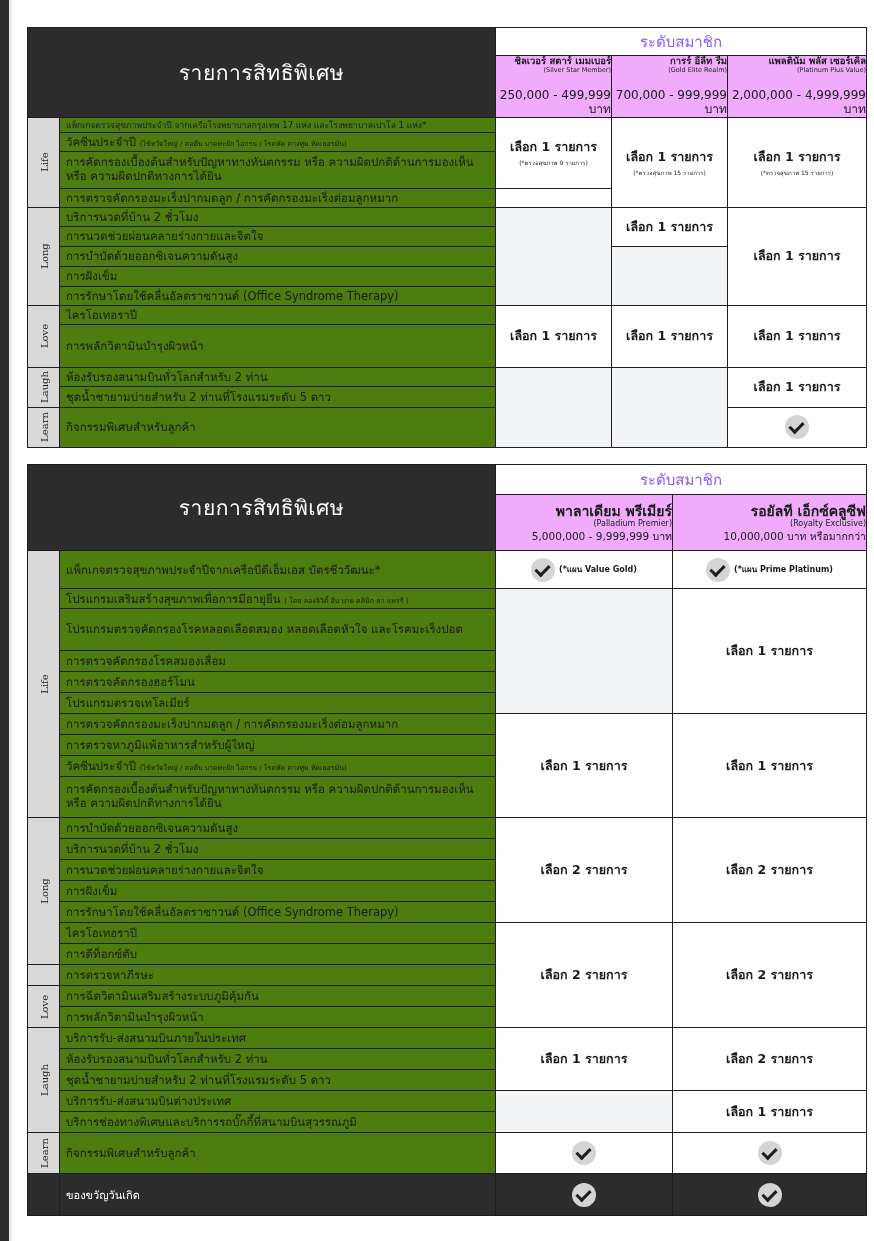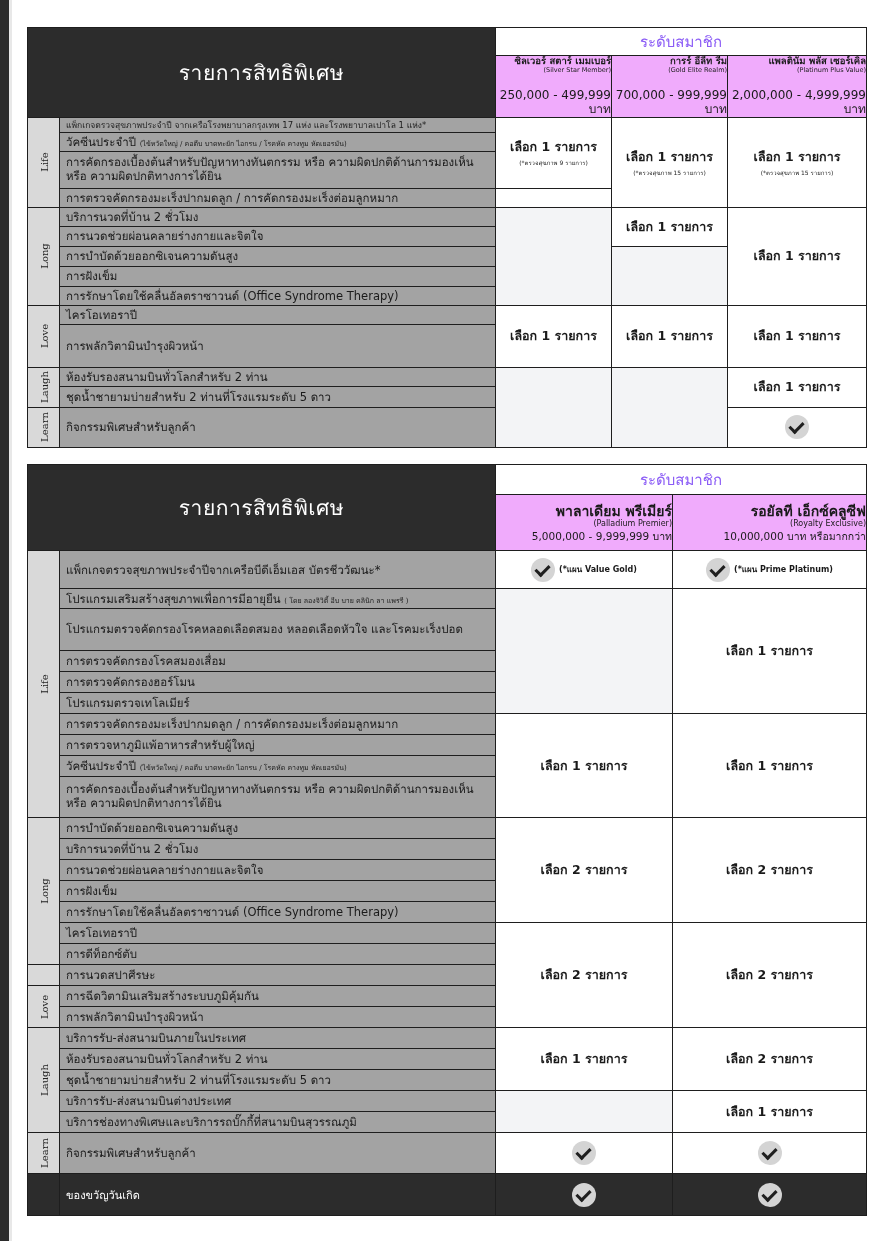--- a/index.html
+++ b/index.html
@@ -14,21 +14,21 @@
   .tier { background:#f0abfc; text-align:right; line-height:1.15; }
   .tier .th-name { font-size:9.5px; font-weight:bold; display:block; }
   .tier .th-en { font-size:6.5px; display:block; }
   .tier .th-range { font-size:12px; display:block; margin-top:15px; }
   .t2 .tier .th-name { font-size:14px; font-weight:bold; }
   .t2 .tier .th-en { font-size:8px; }
   .t2 .tier .th-range { font-size:10.5px; margin-top:1px; }
   .cat { background:#d9d9d9; width:32px; position:relative; }
   .cat span { position:absolute; left:50%; top:50%; transform:translate(-50%,-50%) rotate(-90deg);
               font-family:"DejaVu Serif","Liberation Serif",serif; font-size:10px; white-space:nowrap; color:#222; }
-  .item { padding-left:6px !important; font-size:11.5px; white-space:nowrap; text-align:left; background:#a3a3a3; }
+  .item { padding-left:6px !important; font-size:11.5px; white-space:nowrap; text-align:left; background:#4d7c0f; }
   .item.sm { font-size:8.5px; }
   .item .note { font-size:7px; }
   .item.ml { white-space:normal; line-height:1.2; }
   .val { text-align:center; background:#fff; font-size:12.5px; font-weight:bold; vertical-align:middle; }
   .val .sub { display:block; font-size:6px; font-weight:normal; margin-top:1px; }
   .empty { background:#f3f4f6; }
   .chk { display:inline-block; width:24px; height:24px; border-radius:50%; background:#d4d4d4; vertical-align:middle; position:relative; }
   .chk::after { content:""; position:absolute; left:7px; top:4px; width:6px; height:11px; border:solid #1f1f1f; border-width:0 3.5px 3.5px 0; transform:rotate(45deg); }
   .chk-note { font-size:8px; font-weight:bold; vertical-align:middle; margin-left:4px; }
   .bday td { background:#2c2c2c; color:#fff; border-color:#2c2c2c; }
@@ -246,21 +246,21 @@
   <tr style="height:21px">
     <td class="item">ไครโอเทอราปี</td>
     <td class="val" rowspan="5">เลือก 2 รายการ</td>
     <td class="val" rowspan="5">เลือก 2 รายการ</td>
   </tr>
   <tr style="height:21px">
     <td class="item">การดีท็อกซ์ตับ</td>
   </tr>
   <tr style="height:21px">
     <td class="cat" style="background:#d9d9d9"></td>
-    <td class="item">การนวดสปาศีรษะ</td>
+    <td class="item">การตรวจหาภีรษะ</td>
   </tr>
 
   <tr style="height:21px">
     <td class="cat" rowspan="2">
           <span>Love</span>
         </td>
     <td class="item">การฉีดวิตามินเสริมสร้างระบบภูมิคุ้มกัน</td>
   </tr>
   <tr style="height:21px">
     <td class="item">การพลักวิตามินบำรุงผิวหน้า</td>

